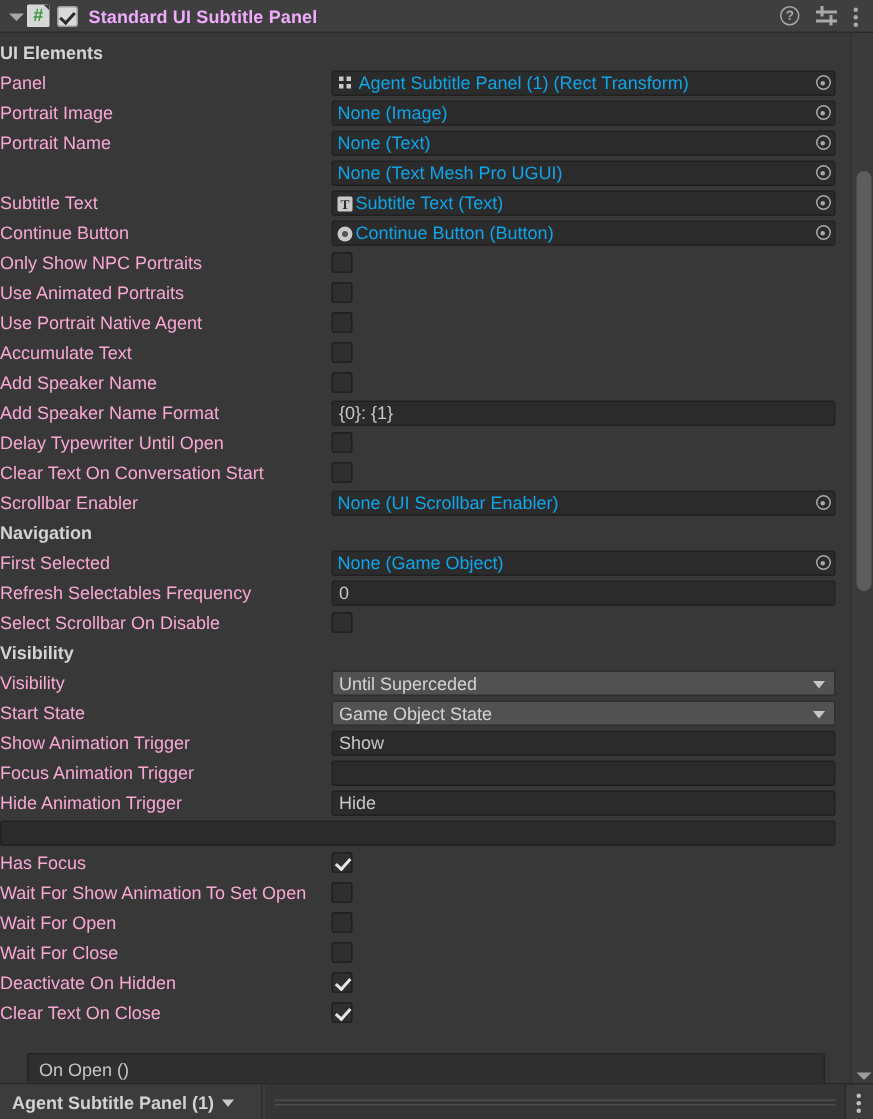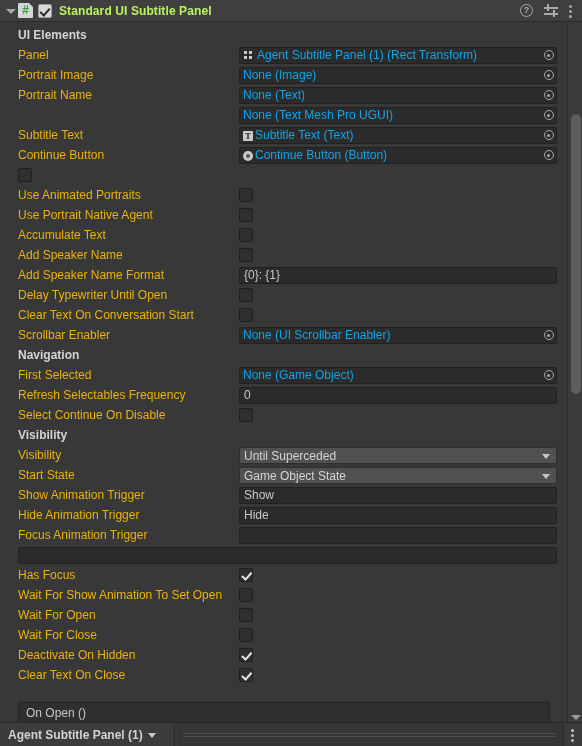--- a/index.html
+++ b/index.html
@@ -92,21 +92,21 @@
     position: absolute;
     left: 3px; top: 1px;
     width: 4px; height: 8px;
     border: solid #2b2b2b;
     border-width: 0 2px 2px 0;
     transform: rotate(42deg);
   }
   .comp-title {
     font-size: 12px;
     font-weight: bold;
-    color: #bef264;
+    color: #f0abfc;
     letter-spacing: 0.1px;
     white-space: nowrap;
     flex: 1 1 auto;
   }
   .hdr-icons {
     display: flex;
     align-items: center;
     gap: 11px;
     flex: 0 0 auto;
     margin-right: 3px;
@@ -163,28 +163,27 @@
     left: 0; top: 0;
     width: 566px;
     padding-top: 3px;
     box-sizing: border-box;
   }
 
   .row {
     height: 20px;
     display: flex;
     align-items: center;
-    padding-left: 18px;
     box-sizing: border-box;
   }
   .row .lbl {
     width: 221px;
     flex: 0 0 auto;
     font-size: 12px;
-    color: #eab308;
+    color: #f9a8d4;
     white-space: nowrap;
     overflow: hidden;
   }
   .row.section .lbl {
     font-weight: bold;
     color: #d4d4d4;
   }
   .row .field {
     flex: 1 1 auto;
     margin-right: 9px;
@@ -529,20 +528,21 @@
           <div class="lbl">Continue Button</div>
           <div class="field">
             <div class="objfield">
               <span class="tg tg-btn"></span>
               <span class="objtext">Continue Button (Button)</span>
               <span class="picker"></span>
             </div>
           </div>
         </div>
         <div class="row">
+          <div class="lbl">Only Show NPC Portraits</div>
           <div class="field">
             <div class="cbox"></div>
           </div>
         </div>
         <div class="row">
           <div class="lbl">Use Animated Portraits</div>
           <div class="field">
             <div class="cbox"></div>
           </div>
         </div>
@@ -603,21 +603,21 @@
             </div>
           </div>
         </div>
         <div class="row">
           <div class="lbl">Refresh Selectables Frequency</div>
           <div class="field">
             <div class="textfield">0</div>
           </div>
         </div>
         <div class="row">
-          <div class="lbl">Select Continue On Disable</div>
+          <div class="lbl">Select Scrollbar On Disable</div>
           <div class="field">
             <div class="cbox"></div>
           </div>
         </div>
         <div class="row section">
           <div class="lbl">Visibility</div>
         </div>
         <div class="row">
           <div class="lbl">Visibility</div>
           <div class="field">
@@ -636,29 +636,29 @@
             </div>
           </div>
         </div>
         <div class="row">
           <div class="lbl">Show Animation Trigger</div>
           <div class="field">
             <div class="textfield">Show</div>
           </div>
         </div>
         <div class="row">
+          <div class="lbl">Focus Animation Trigger</div>
+          <div class="field">
+            <div class="textfield empty"></div>
+          </div>
+        </div>
+        <div class="row">
           <div class="lbl">Hide Animation Trigger</div>
           <div class="field">
             <div class="textfield">Hide</div>
-          </div>
-        </div>
-        <div class="row">
-          <div class="lbl">Focus Animation Trigger</div>
-          <div class="field">
-            <div class="textfield empty"></div>
           </div>
         </div>
         <div class="row">
           <div class="field">
             <div class="textfield empty"></div>
           </div>
         </div>
         <div class="row">
           <div class="lbl">Has Focus</div>
           <div class="field">

